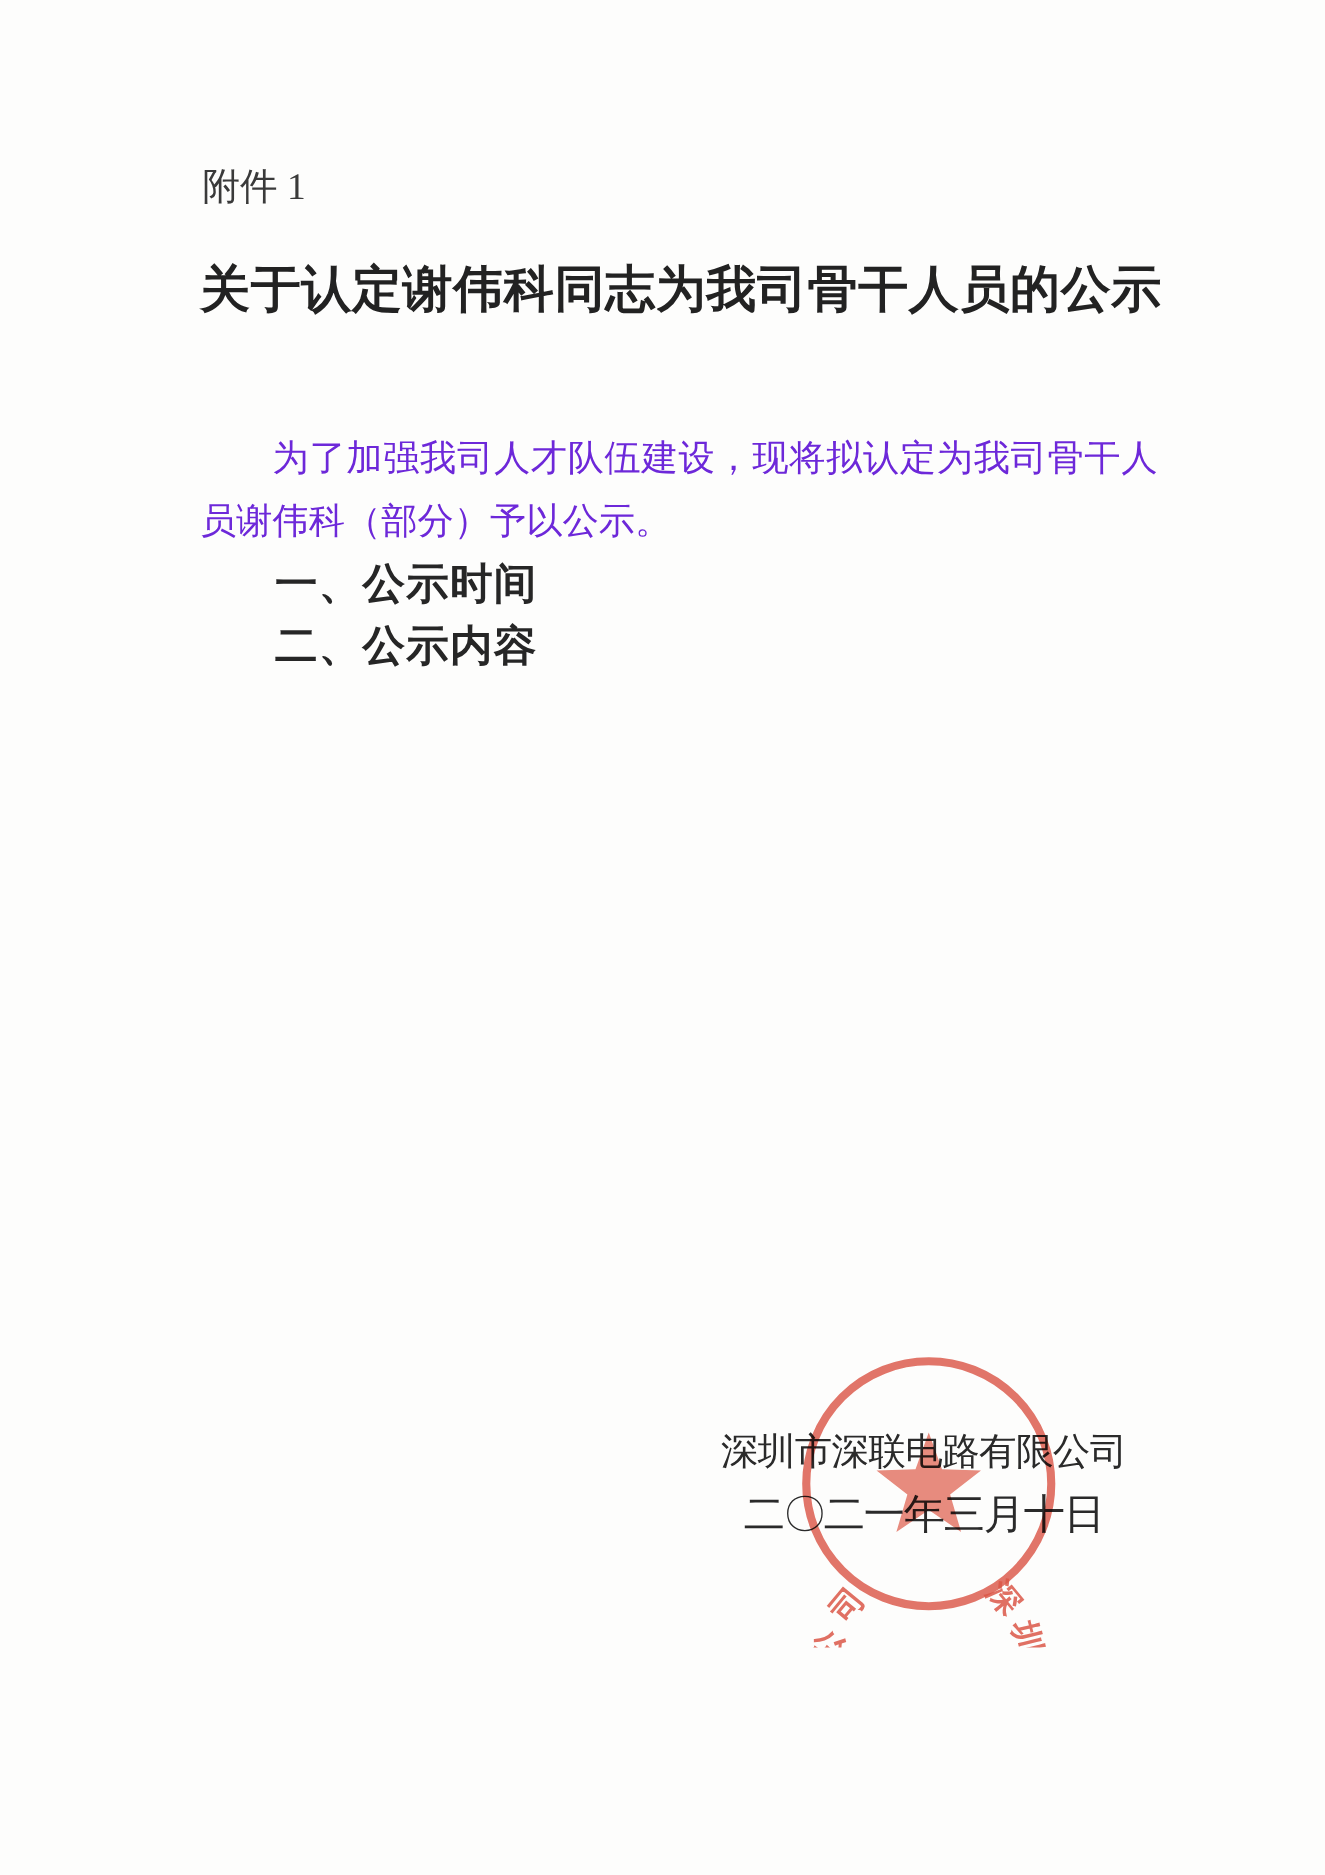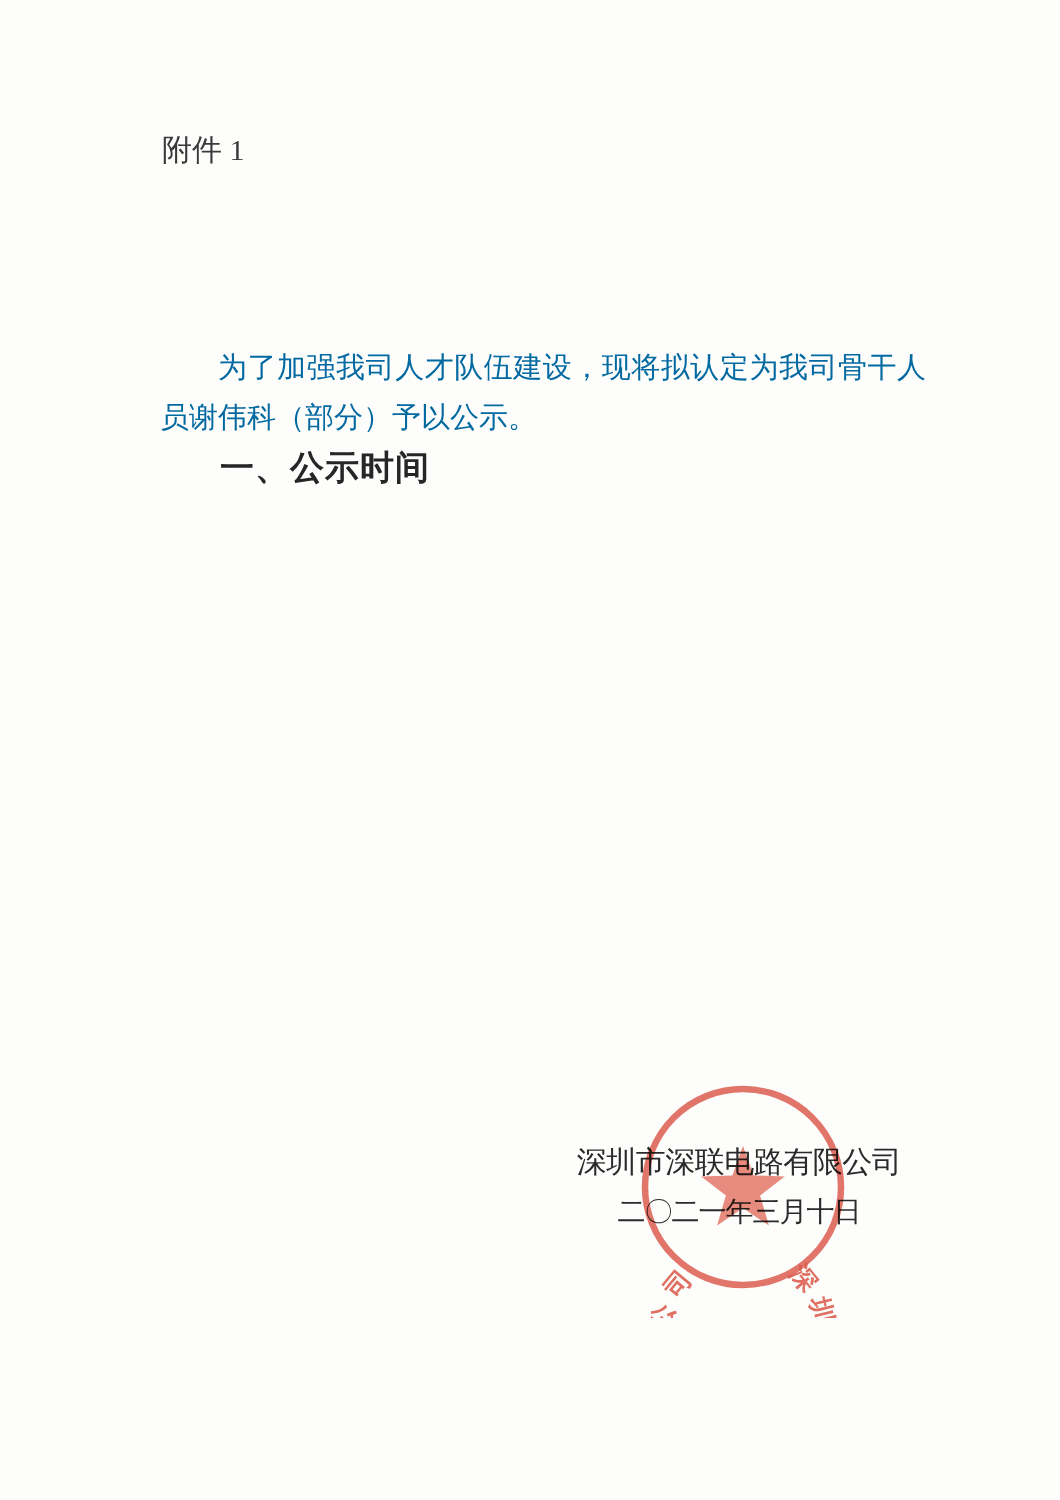--- a/index.html
+++ b/index.html
@@ -40,21 +40,21 @@
     position: absolute;
     left: 160px;
     top: 342px;
     width: 766px;
     font-size: 29px;
   }
   .body-blocks p {
     margin: 0;
     line-height: 50px;
     text-align: justify;
-    color: #0369a1;
+    color: #6d28d9;
   }
   .body-blocks p.indent {
     text-indent: 58px;
   }
   .body-blocks .sec-heading {
     margin: 0;
     line-height: 50px;
     text-indent: 60px;
     font-size: 34px;
     font-weight: bold;
@@ -70,21 +70,21 @@
     text-align: center;
   }
   .sig-company {
     font-size: 30px;
     line-height: 44px;
     color: #2a2a2a;
     letter-spacing: -0.5px;
     white-space: nowrap;
   }
   .sig-date {
-    font-size: 28px;
+    font-size: 33px;
     line-height: 44px;
     margin-top: 6px;
     color: #2a2a2a;
     letter-spacing: -1px;
     white-space: nowrap;
   }
   .seal {
     position: absolute;
     left: 612px;
     top: 1056px;
@@ -96,24 +96,26 @@
     pointer-events: none;
   }
 </style>
 </head>
 <body>
 
 <div class="page">
 
   <div class="attachment">附件 1</div>
 
+  <h1 class="doc-title">关于认定谢伟科同志为我司骨干人员的公示</h1>
 
   <div class="body-blocks">
       <p class="indent">为了加强我司人才队伍建设，现将拟认定为我司骨干人员谢伟科（部分）予以公示。</p>
       <h2 class="sec-heading">一、公示时间</h2>
+      <h2 class="sec-heading">二、公示内容</h2>
     </div>
 
   <div class="signature">
     <div class="sig-company">深圳市深联电路有限公司</div>
     <div class="sig-date">二〇二一年三月十日</div>
   </div>
 
   <svg class="seal" viewBox="0 0 262 262" aria-hidden="true">
 
     <circle cx="131" cy="131" r="98" fill="none" stroke="#d8402e" stroke-width="6.5" opacity="0.82"></circle>

